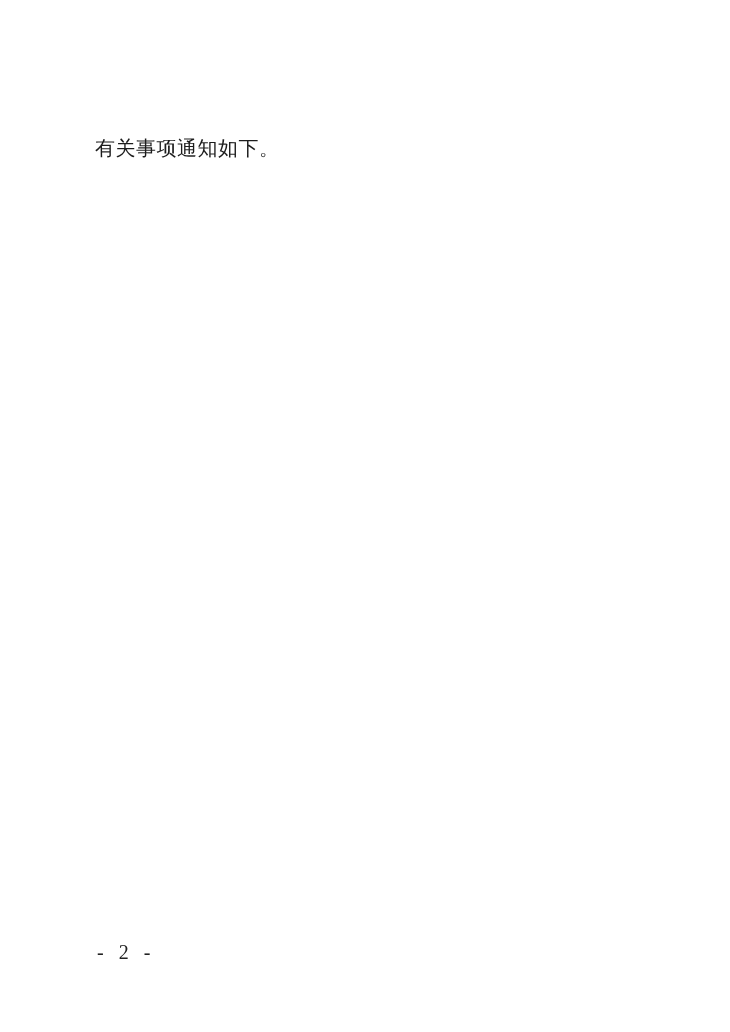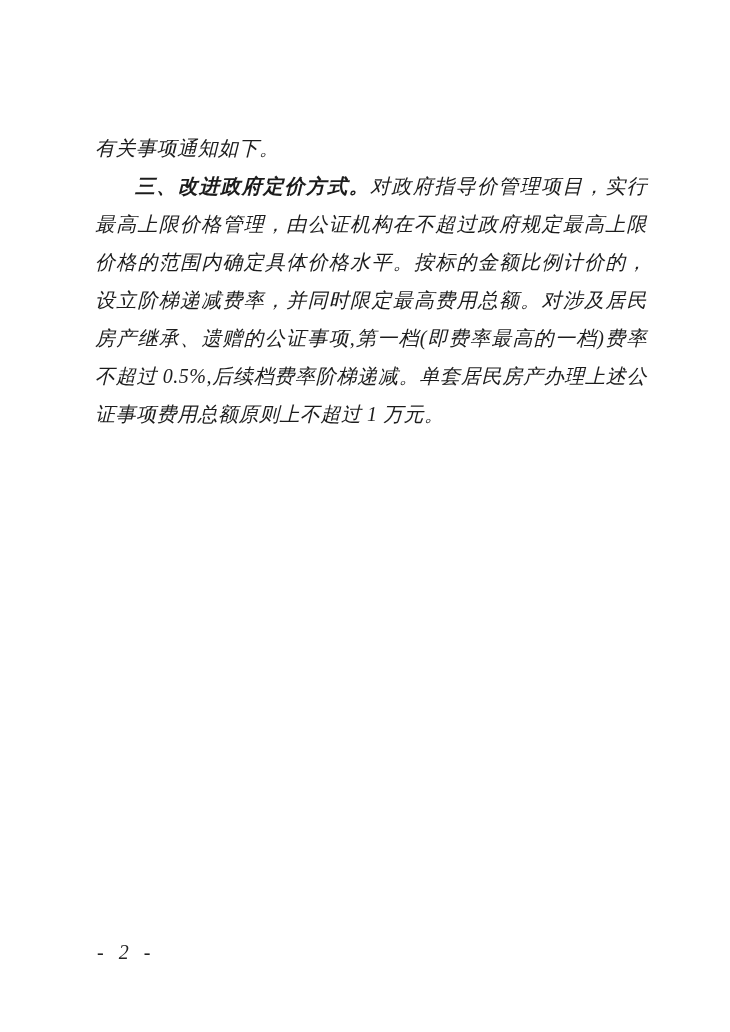--- a/index.html
+++ b/index.html
@@ -1,15 +1,15 @@
 <!DOCTYPE html>
 <html><head>
 <meta charset="utf-8">
 <style>
-  * { margin: 0; padding: 0; box-sizing: border-box; font-style: italic; }
+  * { margin: 0; padding: 0; box-sizing: border-box; }
   html, body {
     width: 730px;
     height: 1032px;
     background: #ffffff;
     overflow: hidden;
   }
   .page {
     position: relative;
     width: 730px;
     height: 1032px;
@@ -49,18 +49,17 @@
 </style>
 </head>
 <body>
 
 <div class="page">
   <div class="content">
     <p class="intro">有关事项通知如下。</p>
 
 
 
-    <p class="section"><span class="section-heading">三、改进政府定价方式。</span><span>对政府指导价管理项目，实行最高上限价格管理，由公证机构在不超过政府规定最高上限价格的范围内确定具体价格水平。按标的金额比例计价的，设立阶梯递减费率，并同时限定最高费用总额。对涉及居民房产继承、遗赠的公证事项,第一档(即费率最高的一档)费率不超过 0.5%,后续档费率阶梯递减。单套居民房产办理上述公证事项费用总额原则上不超过 1 万元。</span></p>
 
   </div>
 
   <div class="page-number">- 2 -</div>
 </div>
 
 </body></html>

